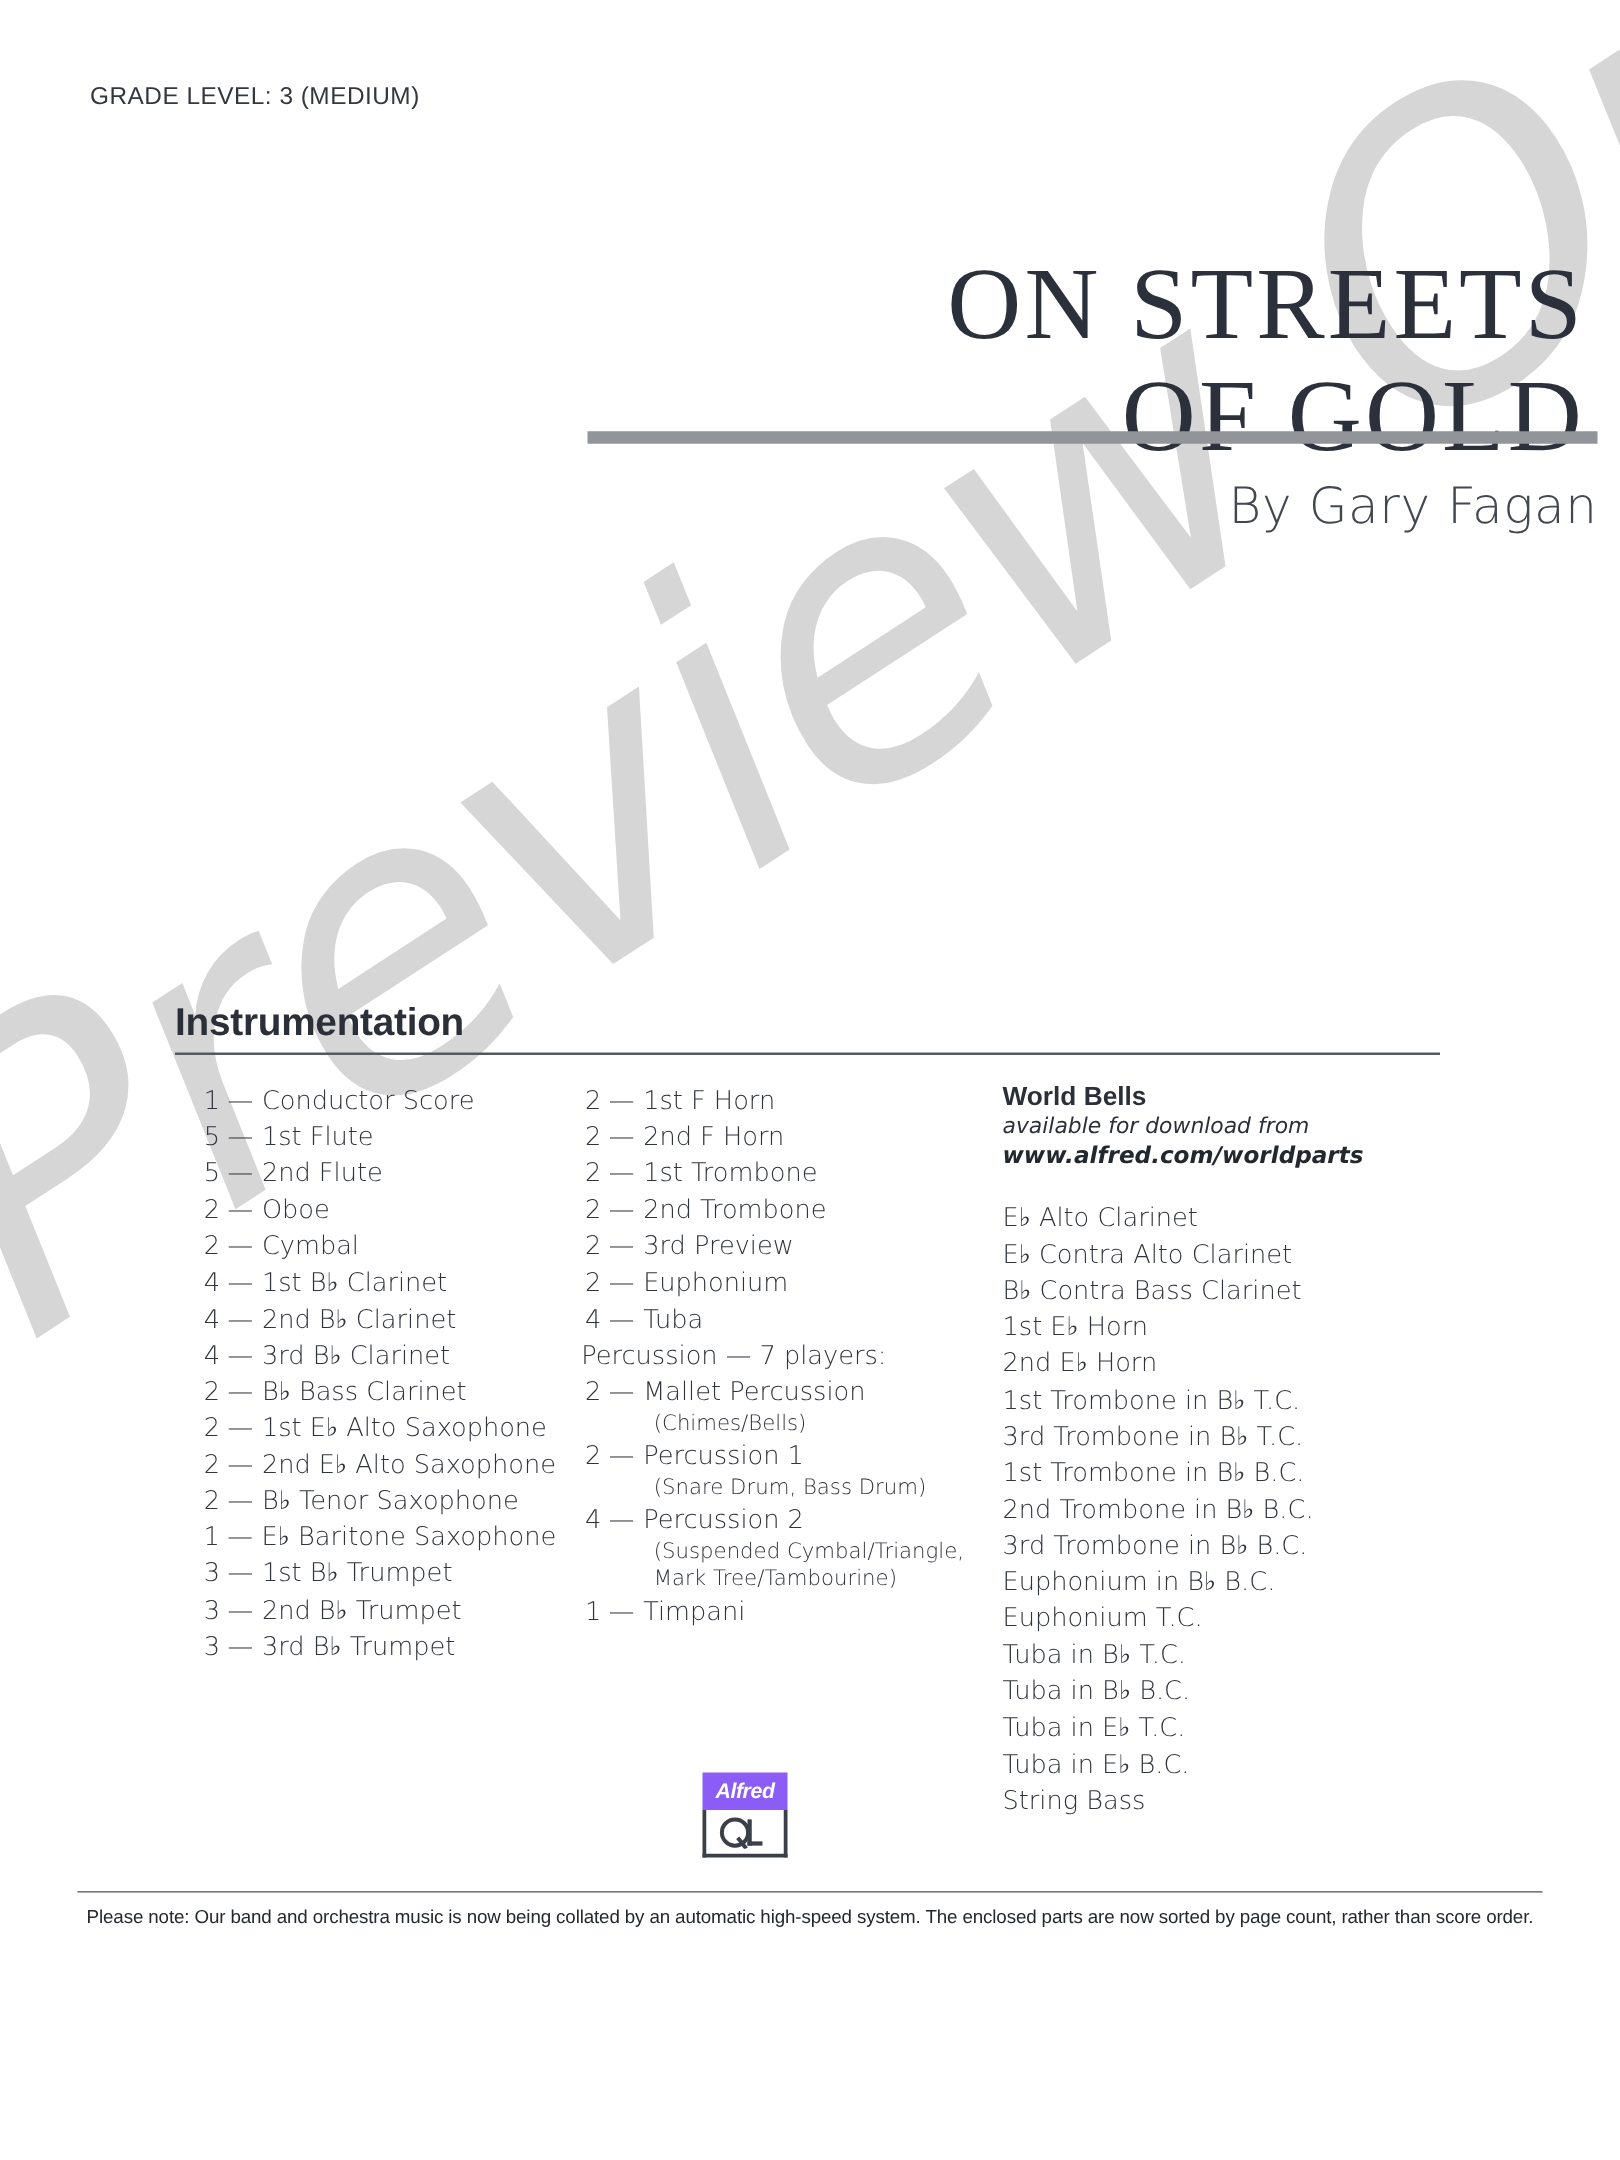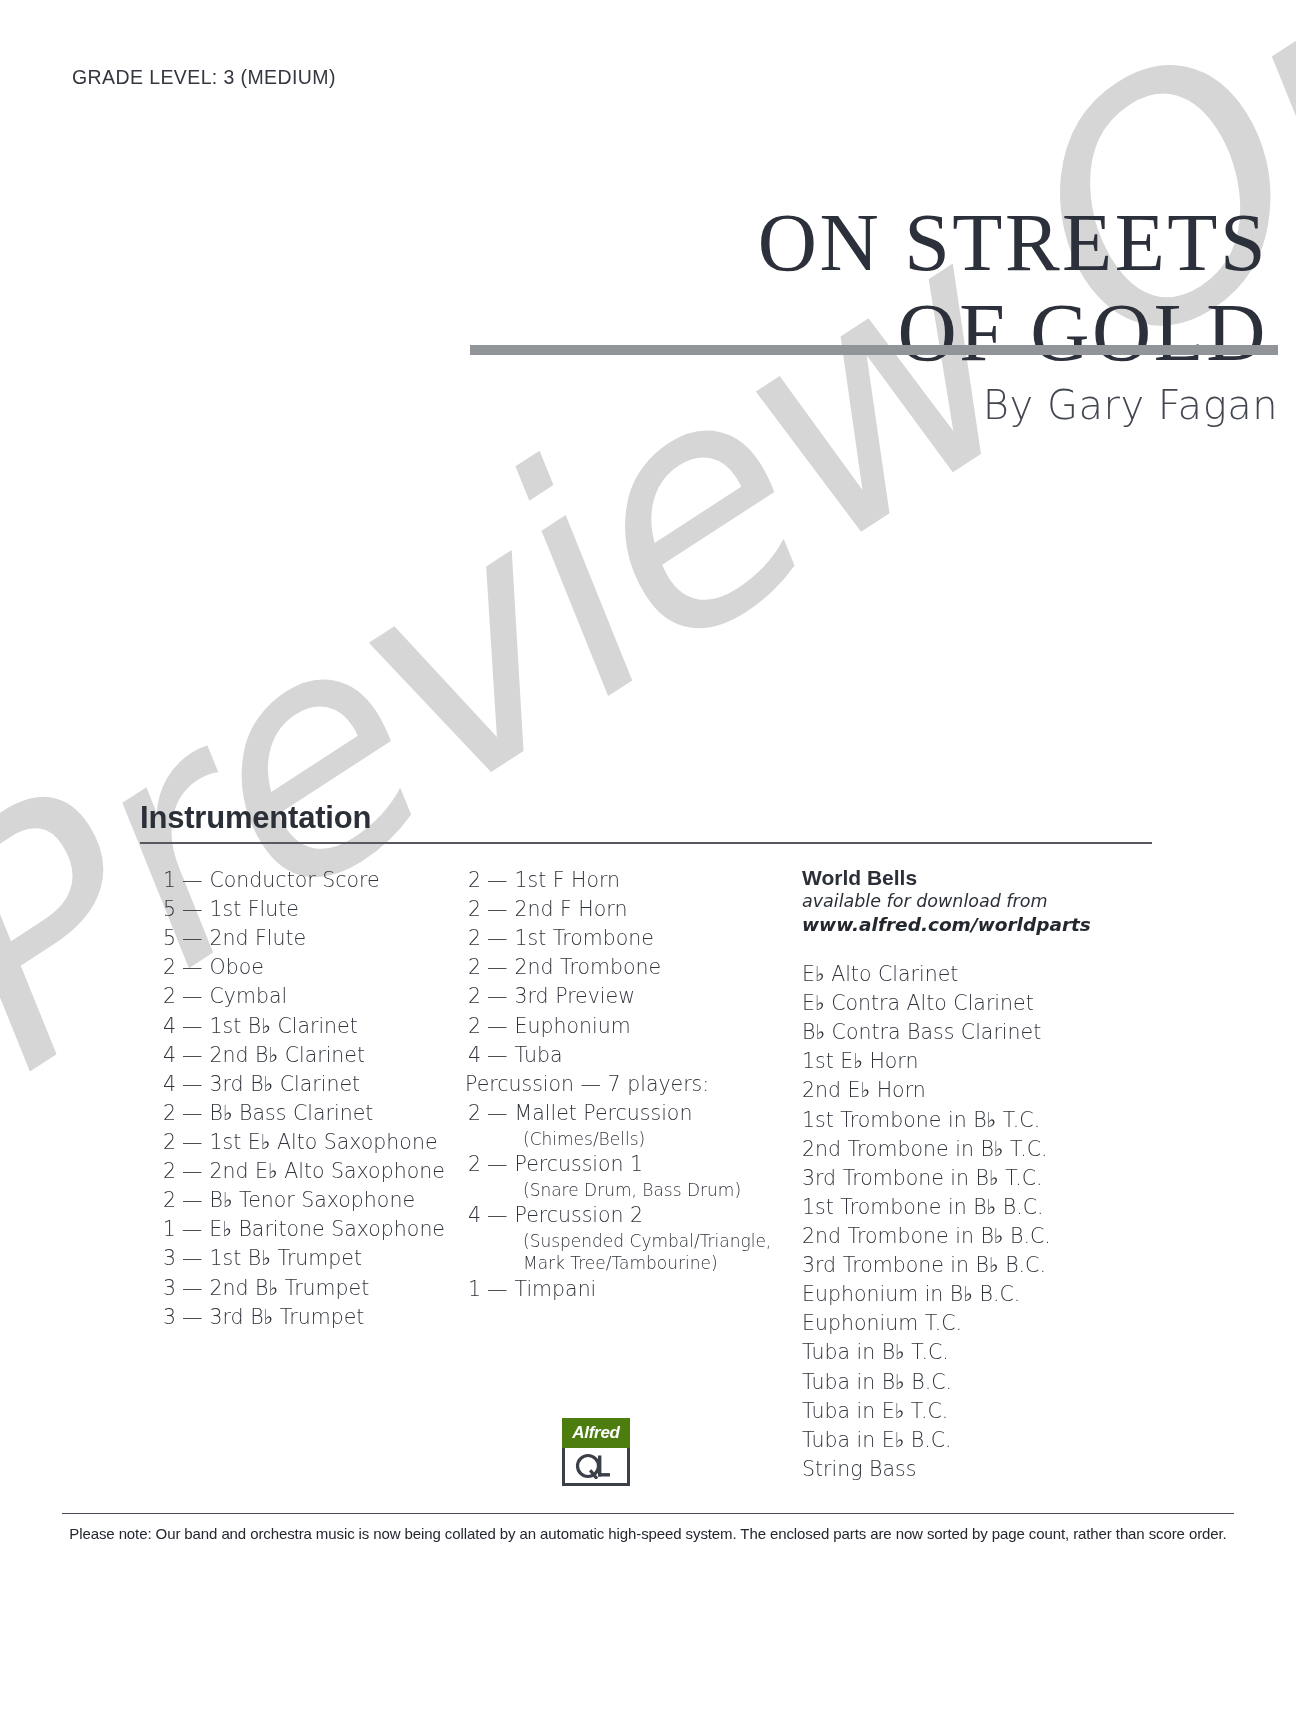--- a/index.html
+++ b/index.html
@@ -184,21 +184,21 @@
 
   
   #alfred-logo {
     position: absolute;
     left: 562px; top: 1418px;
     width: 68px; height: 68px;
     z-index: 3;
   }
   #alfred-logo .lg-top {
     width: 68px; height: 30px;
-    background: #4d7c0f;
+    background: #8b5cf6;
     color: #ffffff;
     font-size: 17px;
     font-style: italic;
     font-weight: bold;
     letter-spacing: -0.3px;
     display: flex;
     align-items: center;
     justify-content: center;
   }
   #alfred-logo .lg-bot {
@@ -404,21 +404,20 @@
       <div id="world-parts-title">World Bells</div>
       <div id="world-parts-sub">available for download from</div>
       <div id="world-parts-url">www.alfred.com/worldparts</div>
       <div id="world-parts-list">
           <div class="wp-row">E♭ Alto Clarinet</div>
           <div class="wp-row">E♭ Contra Alto Clarinet</div>
           <div class="wp-row">B♭ Contra Bass Clarinet</div>
           <div class="wp-row">1st E♭ Horn</div>
           <div class="wp-row">2nd E♭ Horn</div>
           <div class="wp-row">1st Trombone in B♭ T.C.</div>
-          <div class="wp-row">2nd Trombone in B♭ T.C.</div>
           <div class="wp-row">3rd Trombone in B♭ T.C.</div>
           <div class="wp-row">1st Trombone in B♭ B.C.</div>
           <div class="wp-row">2nd Trombone in B♭ B.C.</div>
           <div class="wp-row">3rd Trombone in B♭ B.C.</div>
           <div class="wp-row">Euphonium in B♭ B.C.</div>
           <div class="wp-row">Euphonium T.C.</div>
           <div class="wp-row">Tuba in B♭ T.C.</div>
           <div class="wp-row">Tuba in B♭ B.C.</div>
           <div class="wp-row">Tuba in E♭ T.C.</div>
           <div class="wp-row">Tuba in E♭ B.C.</div>

